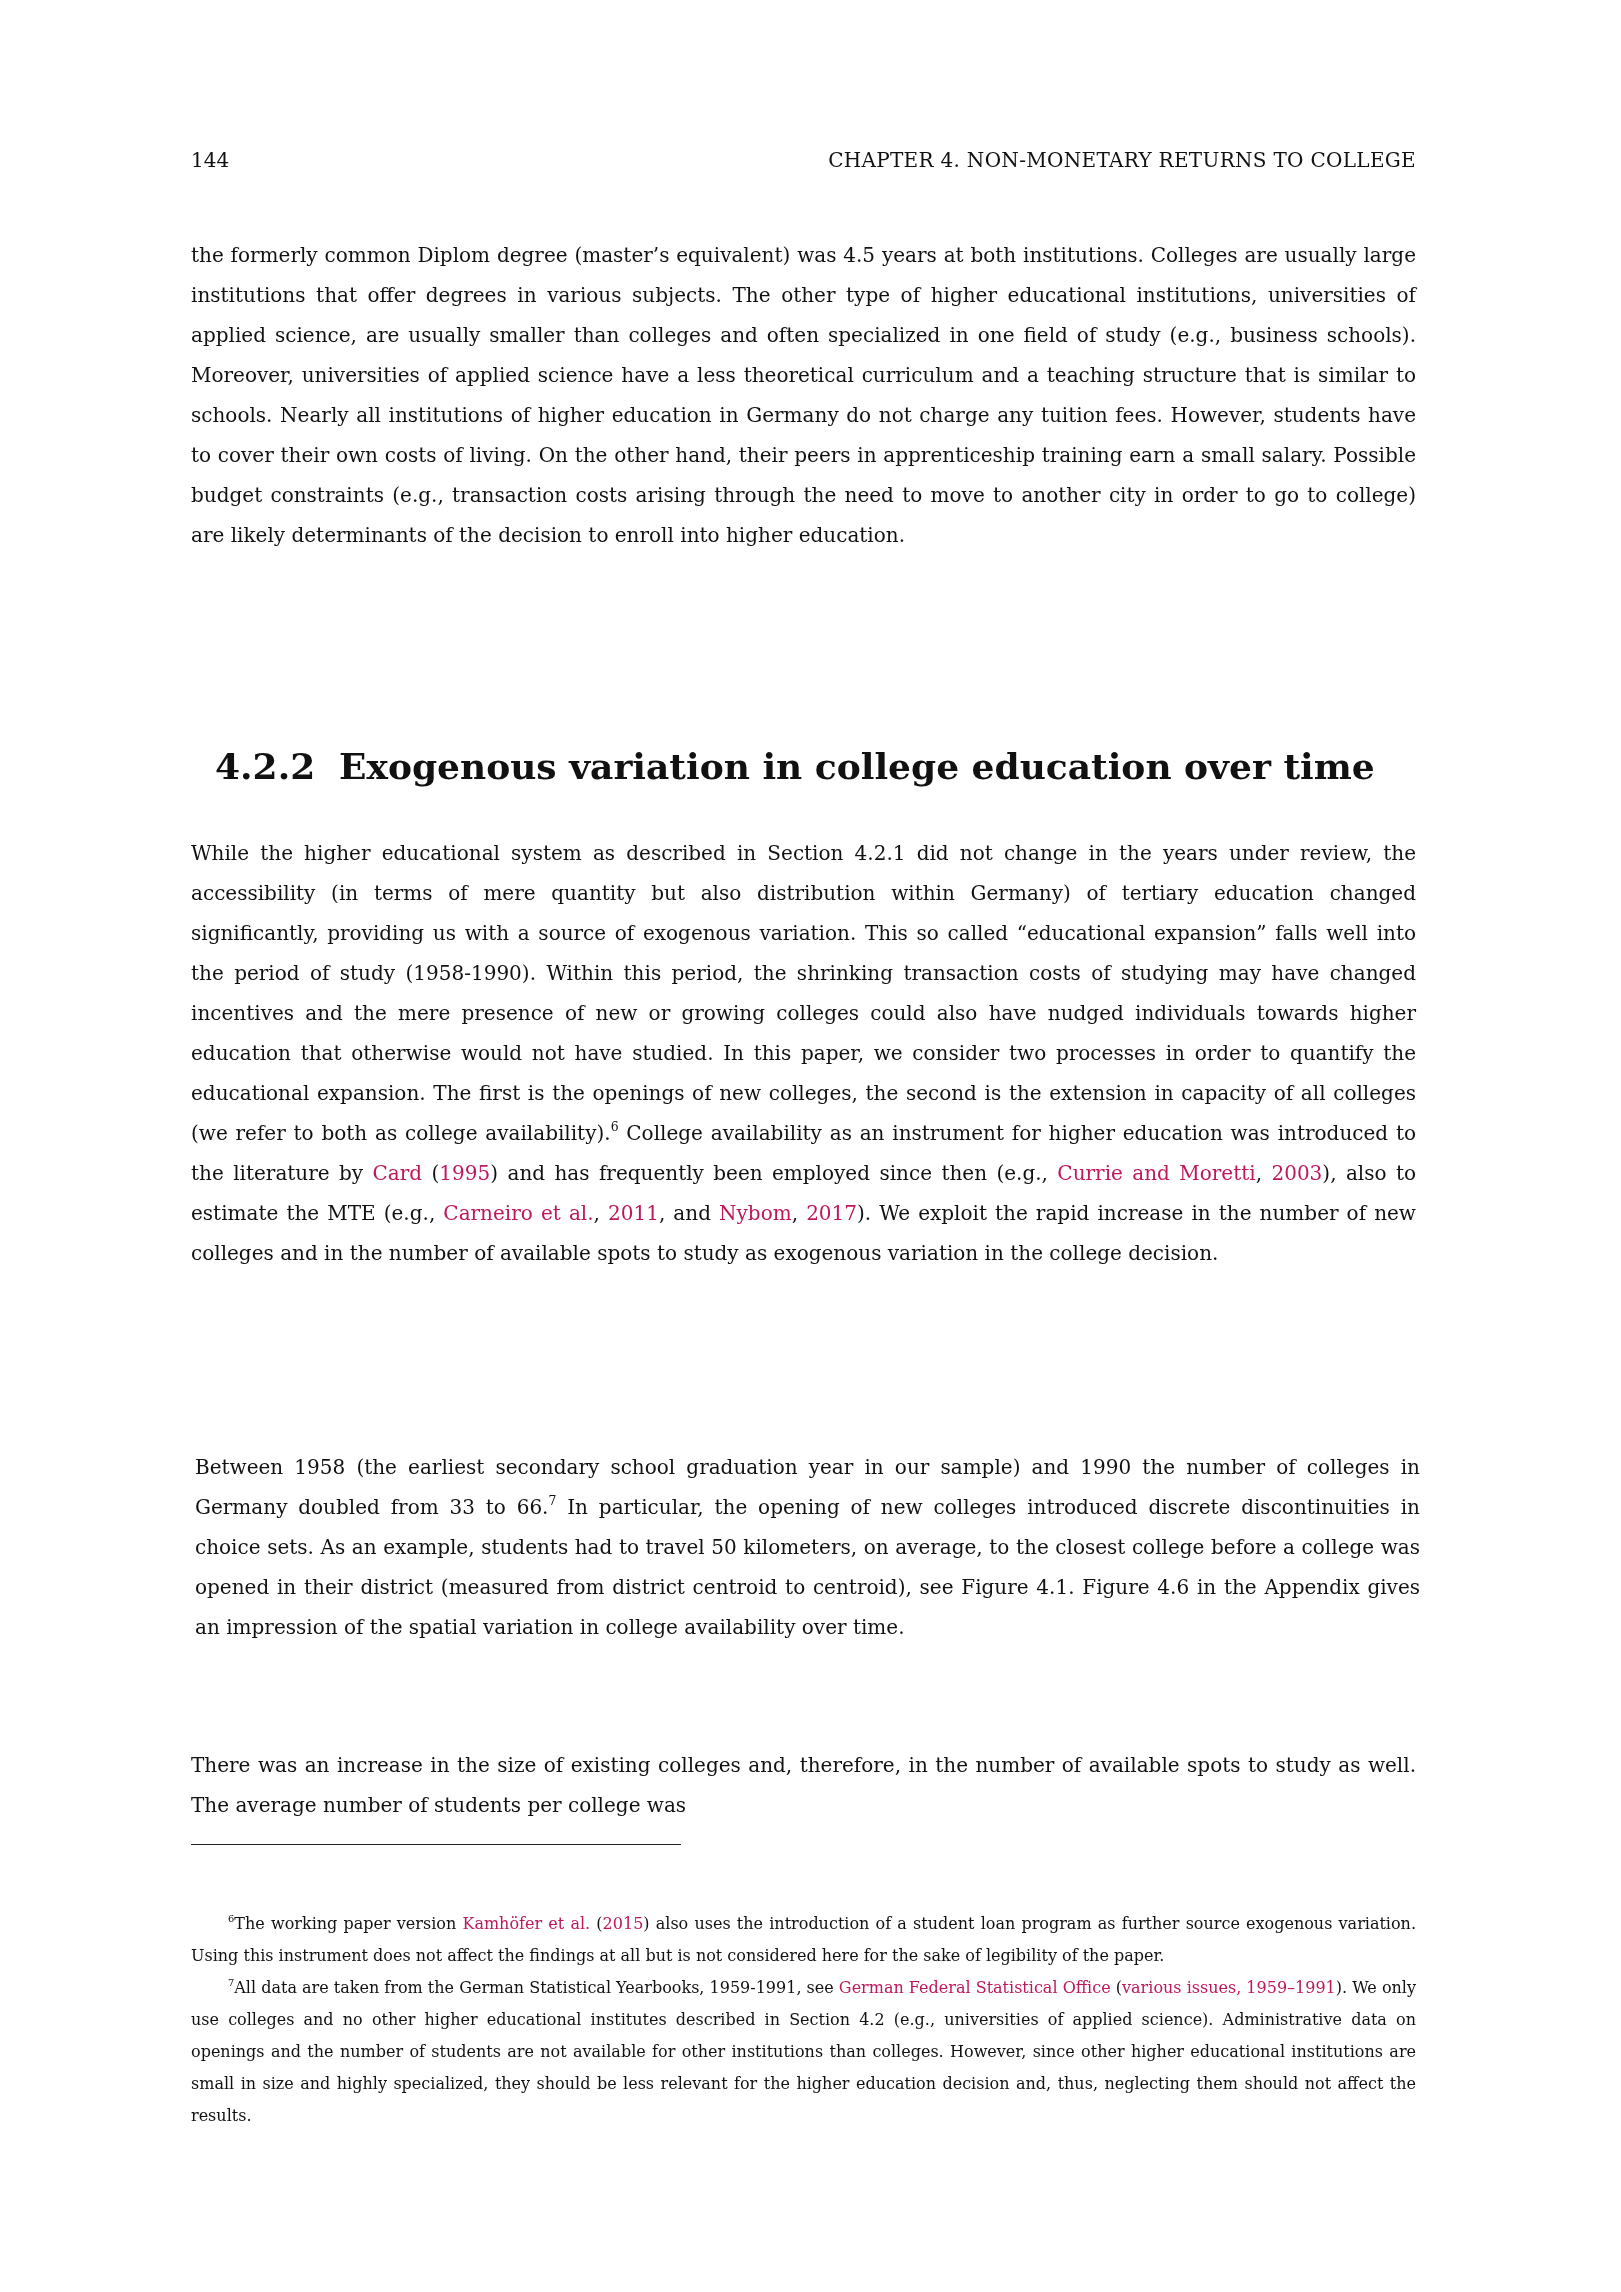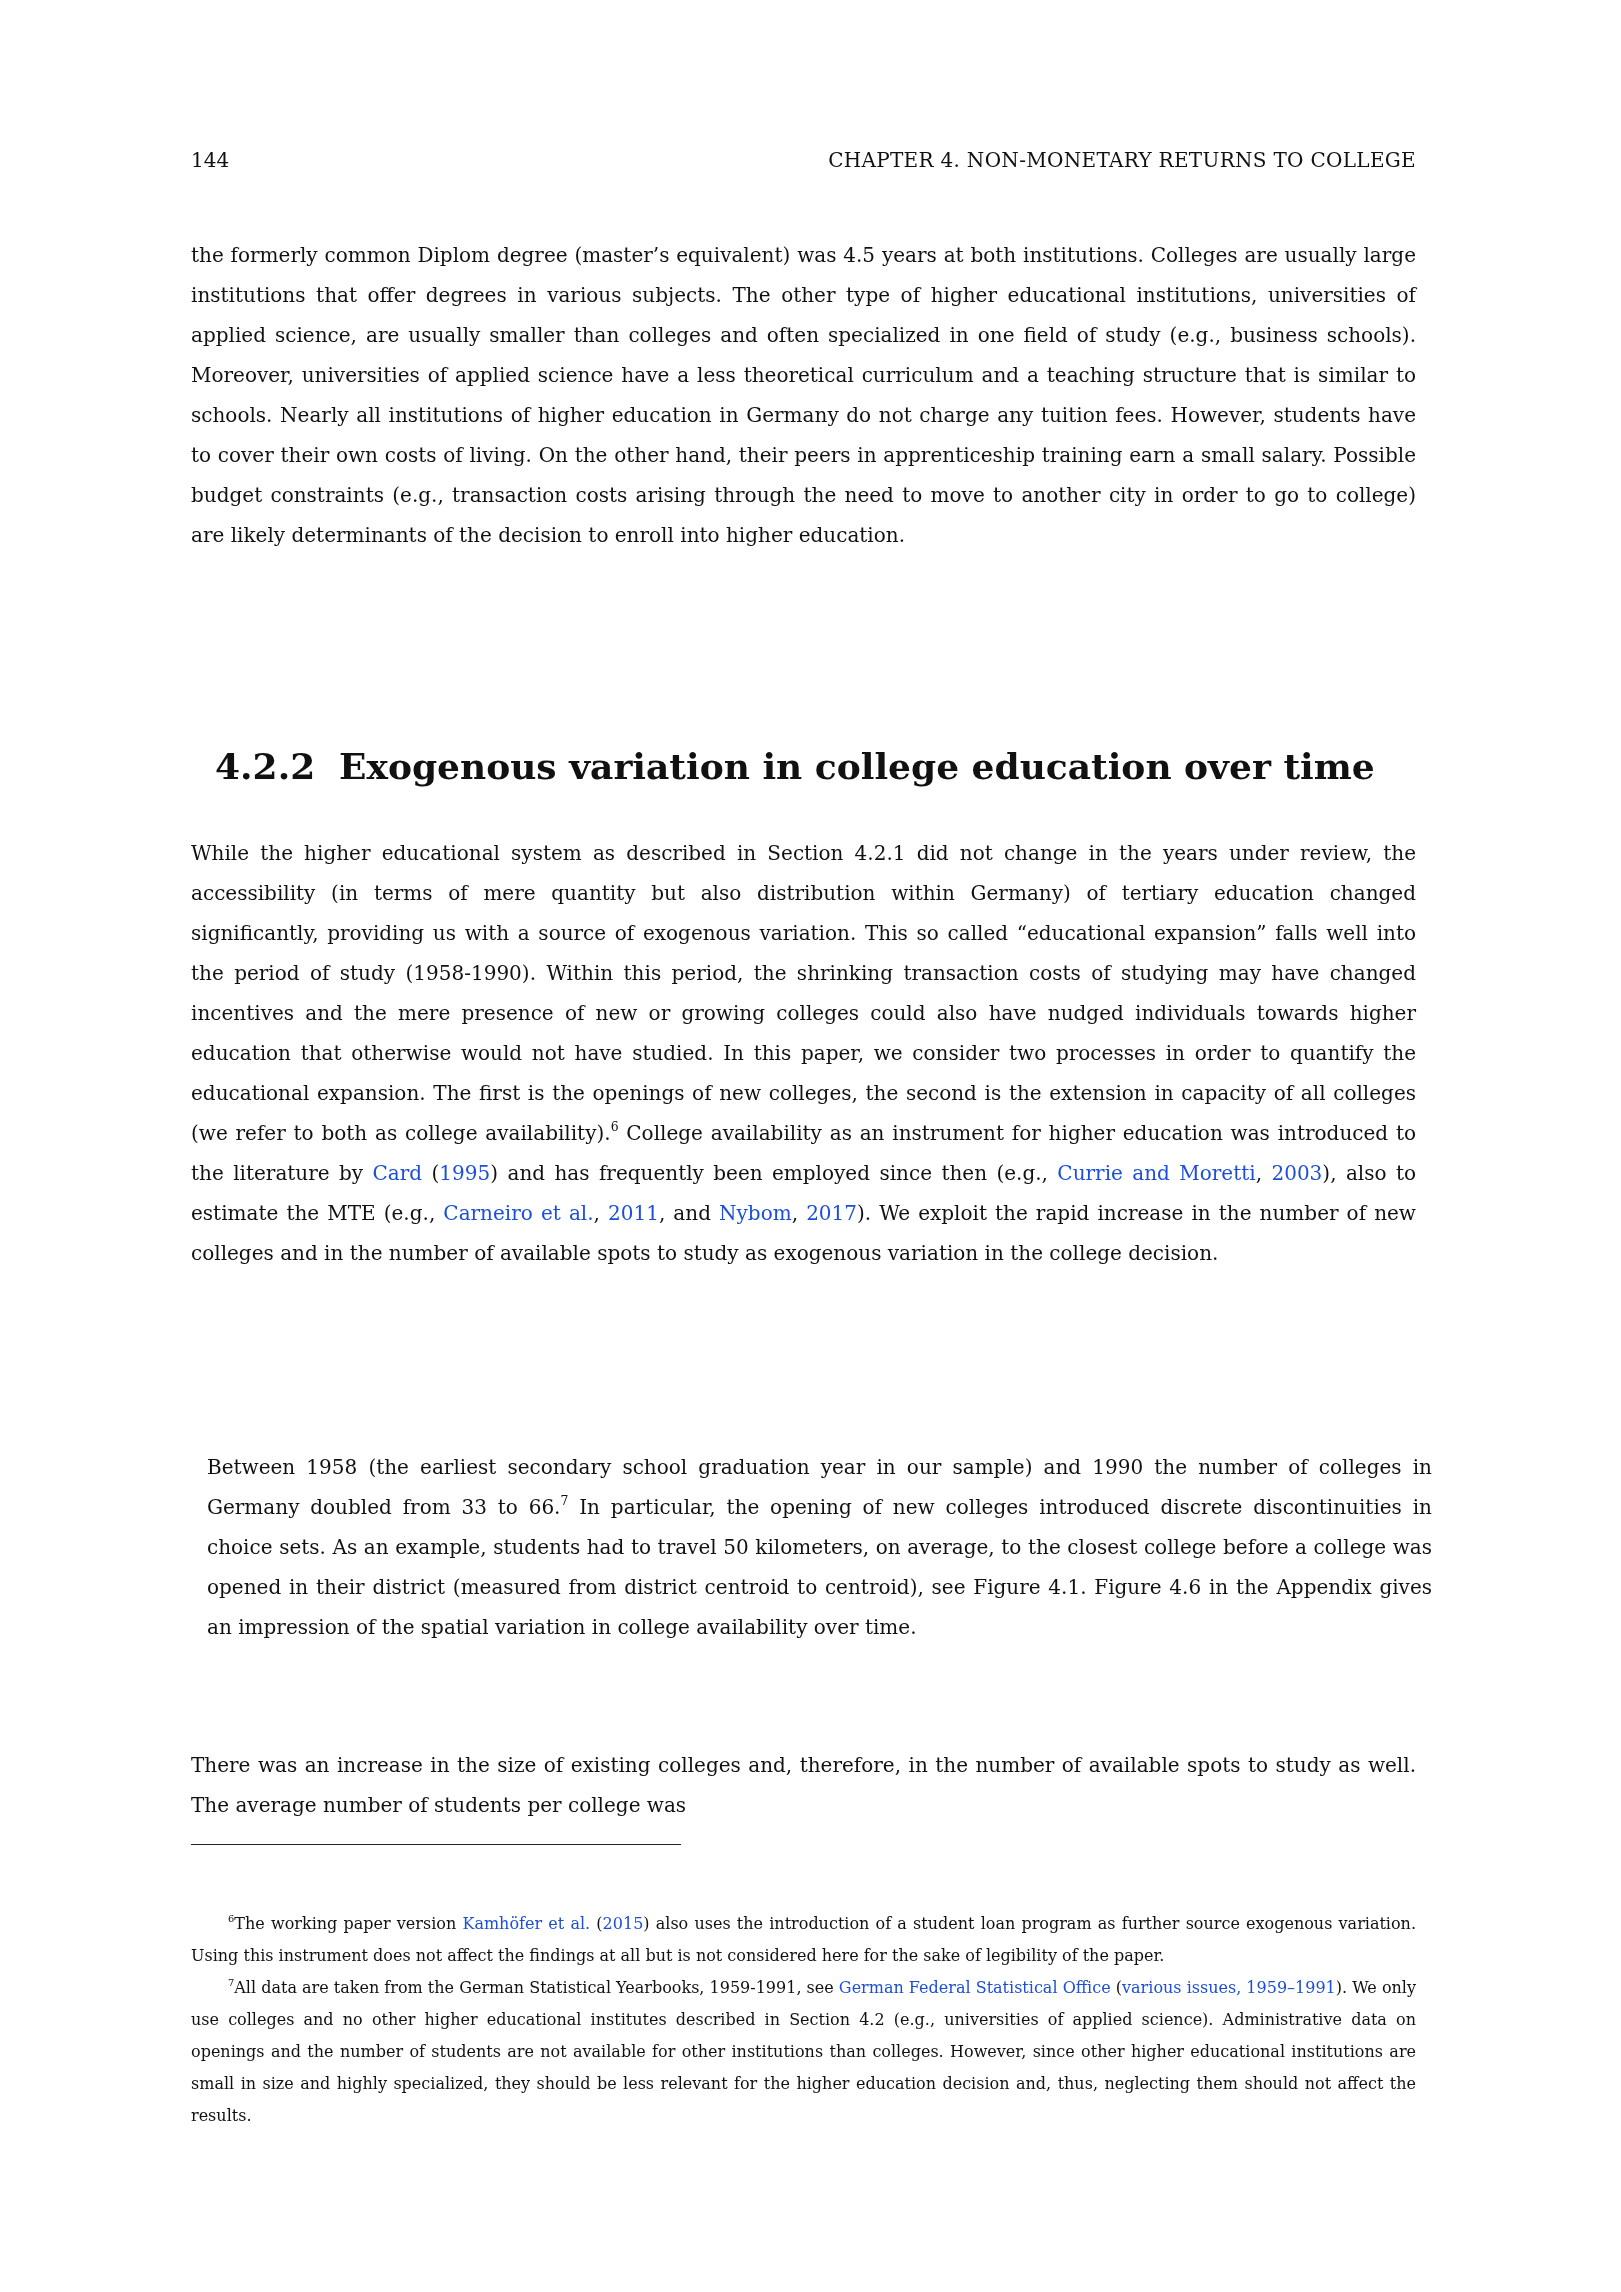--- a/index.html
+++ b/index.html
@@ -45,21 +45,21 @@
     top: 743px;
     left: 0;
     width: 1225px;
     font-size: 36px;
     line-height: 47px;
     font-weight: bold;
     margin: 0;
   }
   .heading .num { display: inline-block; width: 124px; margin-left: 24px; }
   .p2 { position: absolute; top: 833px; left: 0; width: 1225px; }
-  .p3 { position: absolute; top: 1447px; left: 16px; width: 1225px; }
+  .p3 { position: absolute; top: 1447px; left: 4px; width: 1225px; }
   .p4 { position: absolute; top: 1745px; left: 0; width: 1225px; }
 
   .footrule {
     position: absolute;
     top: 1844px;
     left: 0;
     width: 490px;
     height: 0;
     border-top: 1.6px solid #222;
   }
@@ -67,21 +67,21 @@
     position: absolute;
     top: 1908px;
     left: 0;
     width: 1225px;
     font-size: 16px;
     line-height: 32px;
     text-align: justify;
   }
   .footnotes p { margin: 0; text-indent: 37px; }
   sup { font-size: 0.62em; line-height: 0; vertical-align: 0.72em; }
-  .ref { color: #1d4ed8; text-decoration: none; }
+  .ref { color: #be185d; text-decoration: none; }
 </style>
 </head>
 <body>
 
 <div class="page">
 
   <div class="running-head">
     <span class="page-num">144</span>
     <span class="chapter">CHAPTER 4.  NON-MONETARY RETURNS TO COLLEGE</span>
   </div>

